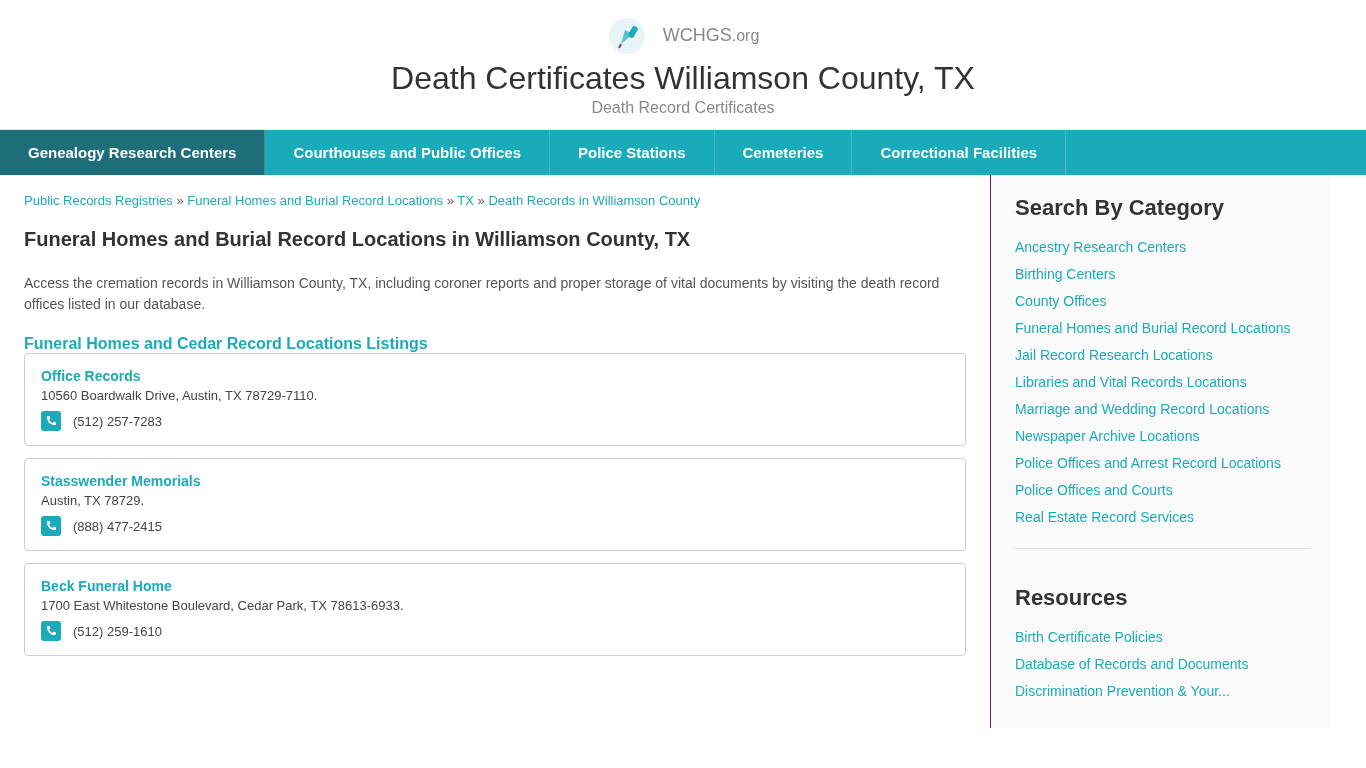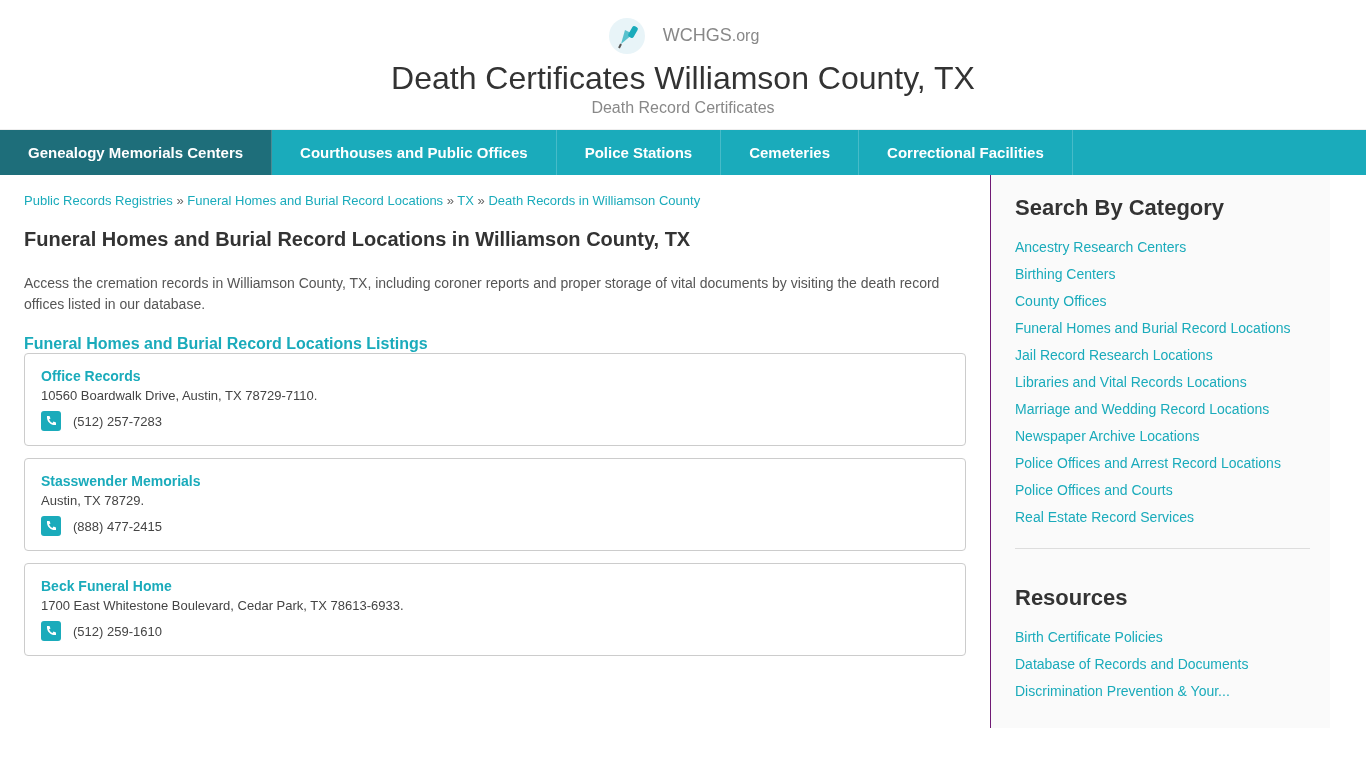--- a/index.html
+++ b/index.html
@@ -199,42 +199,42 @@
     </svg>
     <span class="logo-text">
       <span>WCHGS</span><span style="font-size:16px;color:#888;">.org</span>
     </span>
   </div>
   <h1 id="site-title">Death Certificates Williamson County, TX</h1>
   <p id="site-subtitle">Death Record Certificates</p>
 </div>
 
 <nav id="nav">
-  <div class="nav-item active">Genealogy Memorials Centers</div>
+  <div class="nav-item active">Genealogy Research Centers</div>
   <div class="nav-item">Courthouses and Public Offices</div>
   <div class="nav-item">Police Stations</div>
   <div class="nav-item">Cemeteries</div>
   <div class="nav-item">Correctional Facilities</div>
 </nav>
 
 <div id="main-layout">
 
   <div id="content">
 
     
     <div id="breadcrumb">
       <a class="breadcrumb-link">Public Records Registries</a><span class="sep"> » </span><a class="breadcrumb-link">Funeral Homes and Burial Record Locations</a><span class="sep"> » </span><a class="breadcrumb-link">TX</a><span class="sep"> » </span><a class="breadcrumb-link">Death Records in Williamson County</a>
     </div>
 
     
     <h2 id="page-heading">Funeral Homes and Burial Record Locations in Williamson County, TX</h2>
     <p id="page-desc">Access the cremation records in Williamson County, TX, including coroner reports and proper storage of vital documents by visiting the death record offices listed in our database.</p>
 
     
-    <a id="listings-heading">Funeral Homes and Burial Record Locations Listings</a>
+    <a id="listings-heading">Funeral Homes and Cedar Record Locations Listings</a>
 
     
     <div id="listings">
 
       <div class="location-card">
         <div class="card-name">Office Records</div>
         <div class="card-address">10560 Boardwalk Drive, Austin, TX 78729-7110.</div>
         <div class="card-phone">
           <div class="phone-icon">
             <svg width="12" height="12" viewBox="0 0 12 12">

